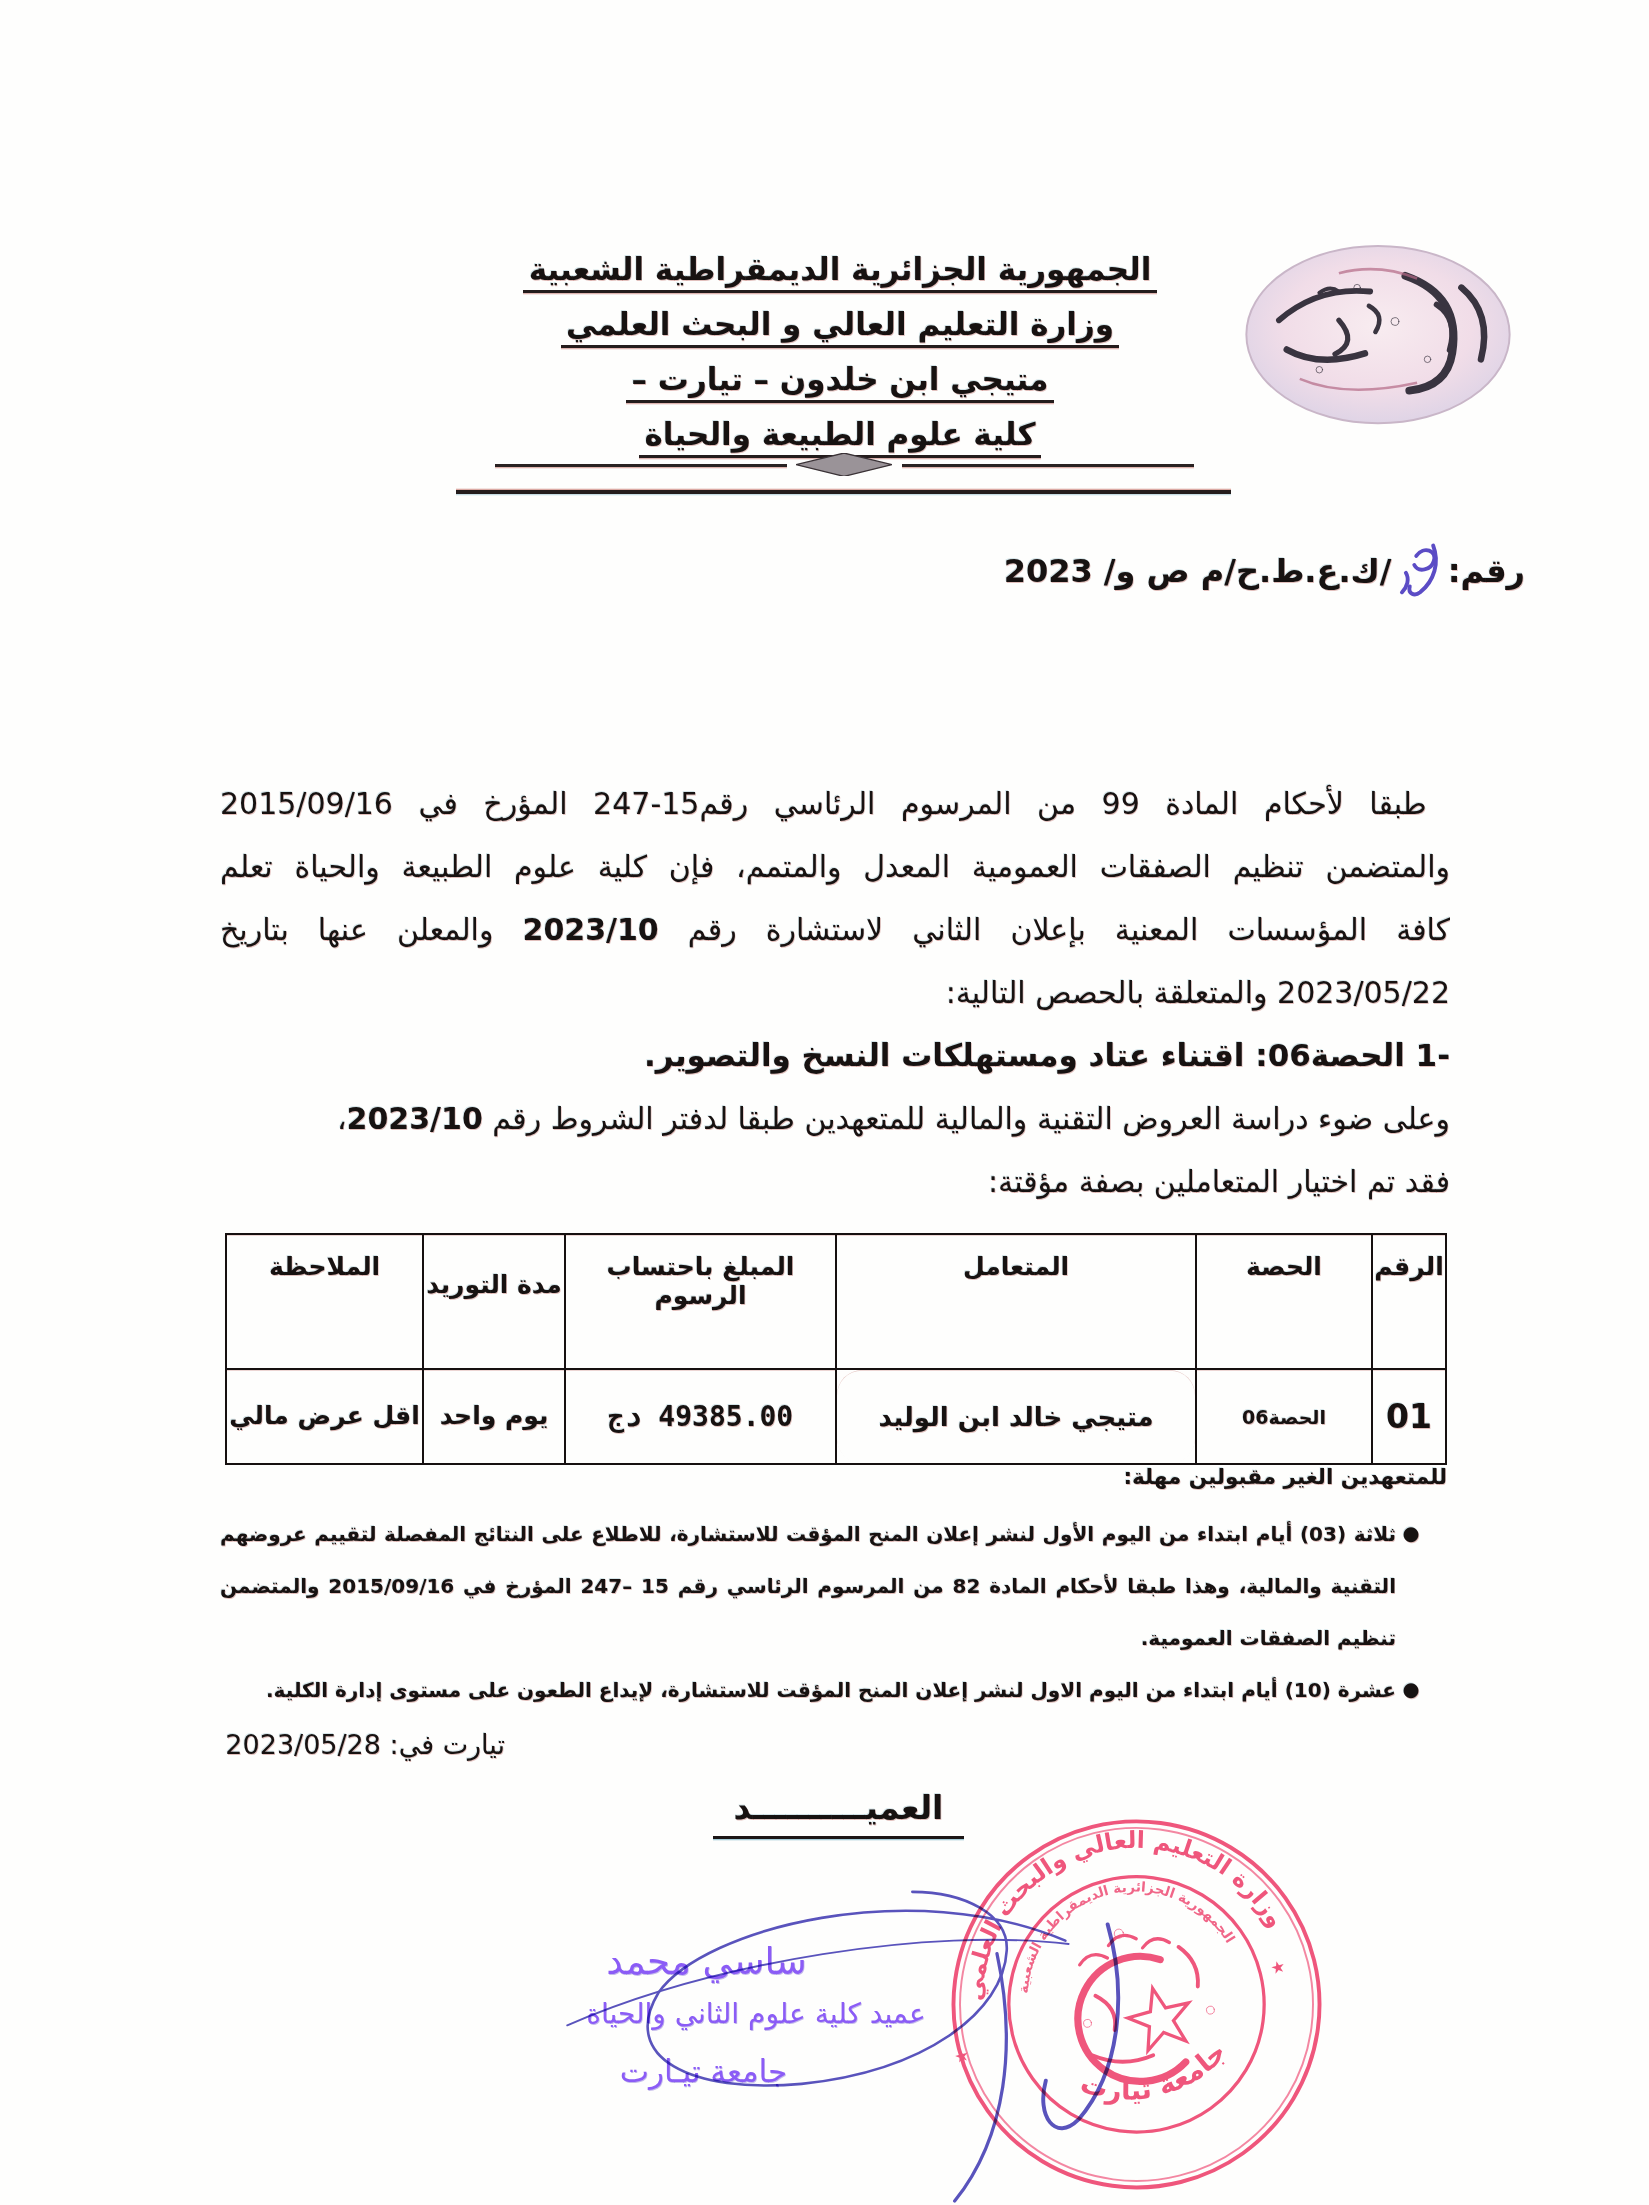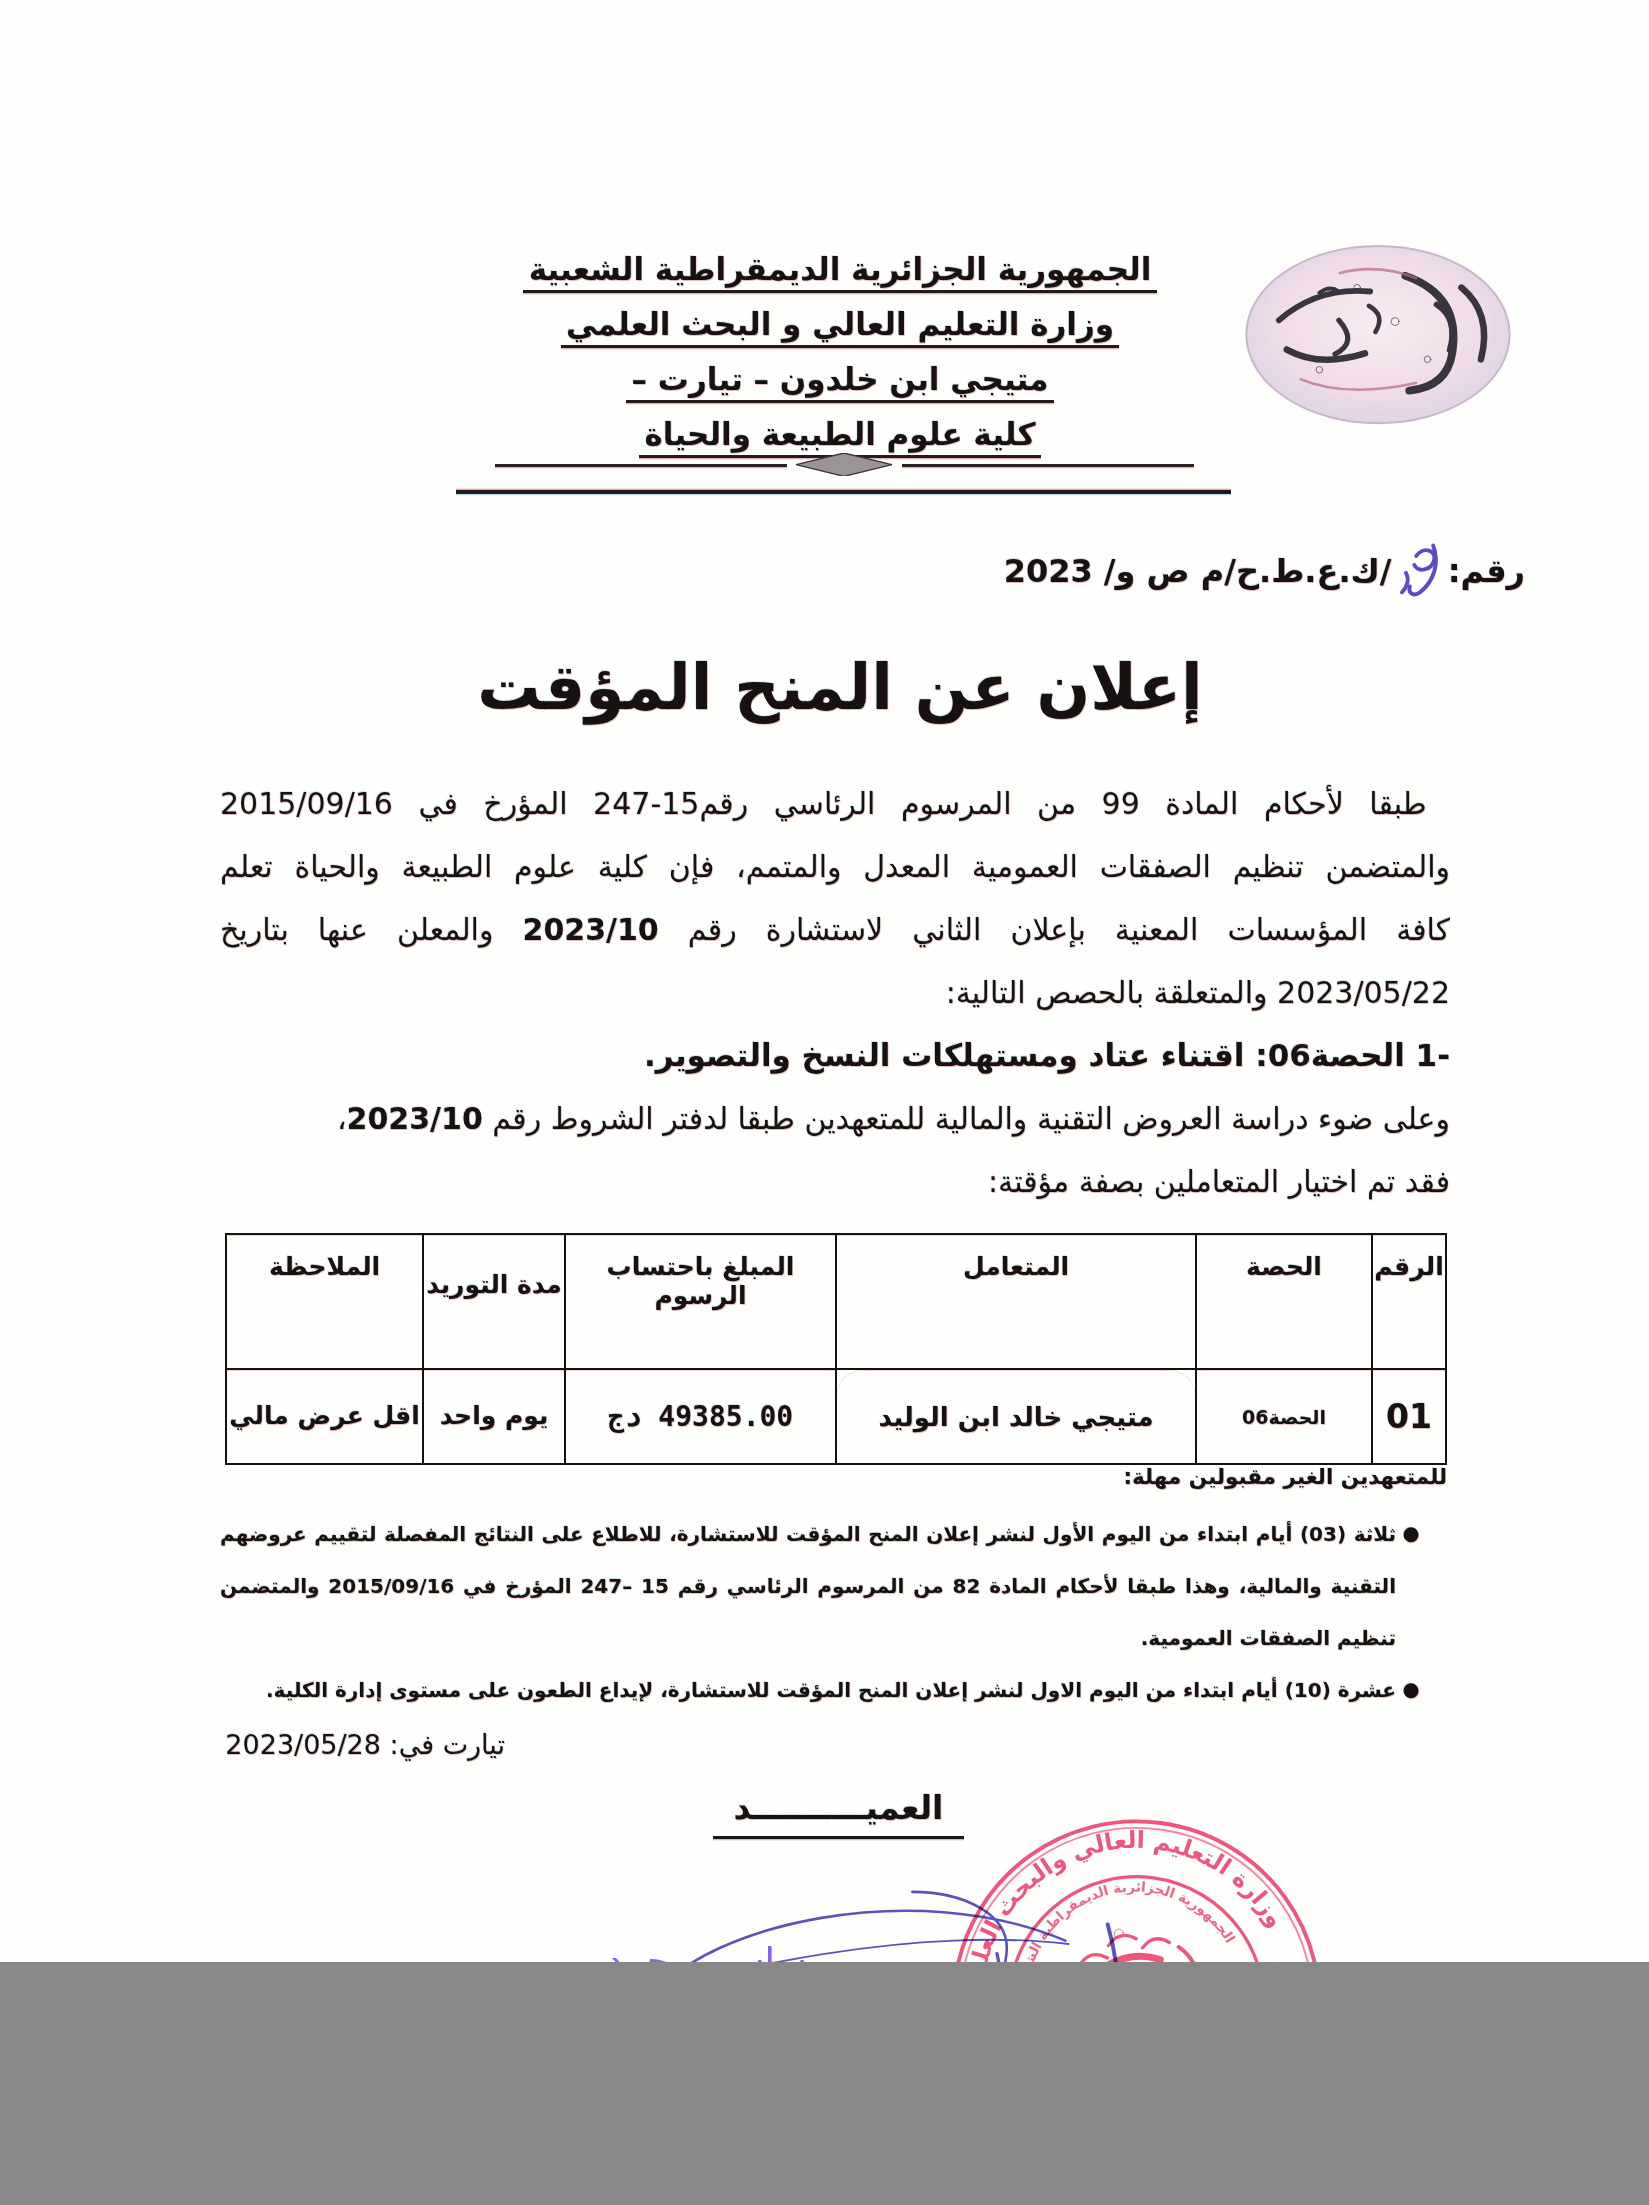--- a/index.html
+++ b/index.html
@@ -1,16 +1,16 @@
 <!DOCTYPE html>
 <html lang="ar" dir="rtl" style="font-size:10.4px"><head>
 <meta charset="utf-8">
 <style>
   html,body{margin:0;padding:0;background:#888;}
-  .page{position:relative;width:1649px;height:1962px;background:#fefefd;overflow:hidden;
+  .page{position:relative;width:1649px;height:2205px;background:#fefefd;overflow:hidden;
         font-family:"DejaVu Sans",sans-serif;color:#171211;direction:rtl;}
   .abs{position:absolute;}
   .ink{color:#171211;text-shadow:0.7px 0.7px 0 rgba(150,30,20,.28),-0.7px -0.7px 0 rgba(20,110,140,.18);}
 
   
   .hdr{left:449px;top:242px;width:782px;text-align:center;font-size:31px;font-weight:bold;line-height:55px;}
   .hdr .u{display:inline-block;border-bottom:3.3px solid #241c1c;padding:0 5.2px 1.3px;line-height:39px;
           box-shadow:0 1.3px 0 rgba(160,40,30,.35);}
   .fullline{left:456px;top:490px;width:775px;height:3.9px;background:#241c1c;
             box-shadow:0 -1.3px 0 rgba(170,45,30,.4),0 1.3px 0 rgba(30,120,150,.25);}
@@ -118,21 +118,20 @@
   <div class="abs ref ink">
     <span>رقم:</span><svg width="51" height="65" viewBox="0 0 78 100">
       <g fill="none" stroke="#4a39c0" stroke-width="6" stroke-linecap="round" opacity="0.9">
         <path d="M 34,26 c 12,-16 32,-8 27,8 c -4,14 -24,18 -30,6"></path>
         <path d="M 60,10 c 10,26 2,54 -20,72 c -9,7 -19,2 -16,-9"></path>
         <path d="M 18,52 c 6,10 2,22 -6,30"></path>
       </g>
     </svg><span>/ك.ع.ط.ح/م ص و/ 2023</span>
   </div>
 
-  <div class="abs title ink">إعلان عن المنح المؤقت</div>
 
   <div class="abs para ink">
     <div class="pj" style="padding-right:23.4px;">طبقا لأحكام المادة 99 من المرسوم  الرئاسي رقم15-247 المؤرخ في 2015/09/16</div>
     <div class="pj">والمتضمن تنظيم الصفقات العمومية المعدل والمتمم، فإن كلية علوم الطبيعة والحياة  تعلم</div>
     <div class="pj"><span>كافة المؤسسات المعنية بإعلان الثاني  لاستشارة رقم </span><b>2023/10</b><span> والمعلن عنها بتاريخ</span></div>
     <div class="pr">2023/05/22 والمتعلقة بالحصص التالية:</div>
     <div class="pr lot"><span class="num-ltr">1-</span><span> الحصة06: اقتناء عتاد ومستهلكات النسخ والتصوير.</span></div>
     <div class="pr"><span>وعلى ضوء دراسة العروض التقنية والمالية للمتعهدين طبقا لدفتر الشروط رقم </span><b>2023/10</b><span>،</span></div>
     <div class="pr">فقد تم اختيار المتعاملين بصفة مؤقتة:</div>
   </div>

